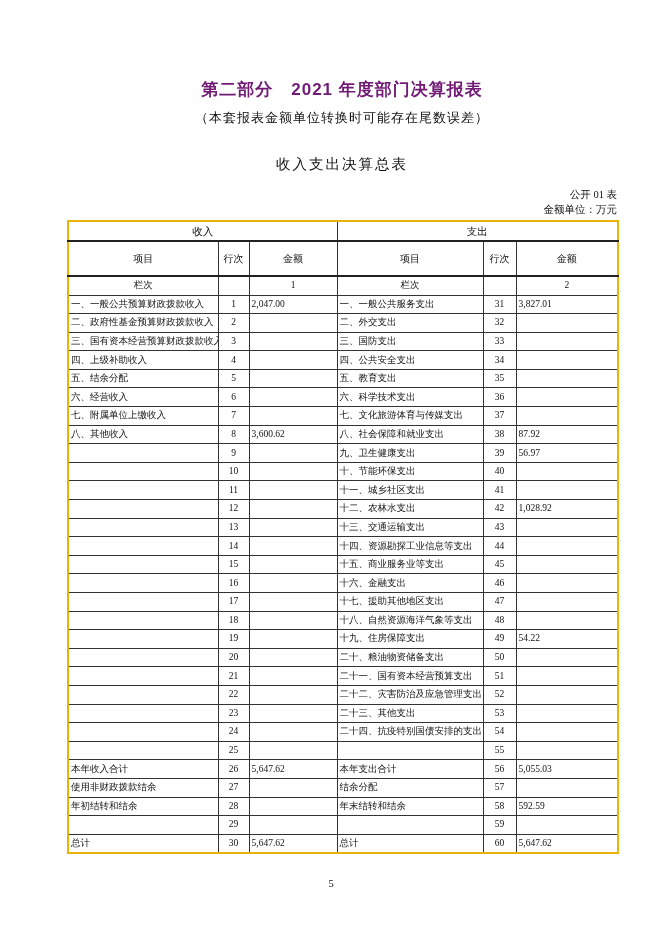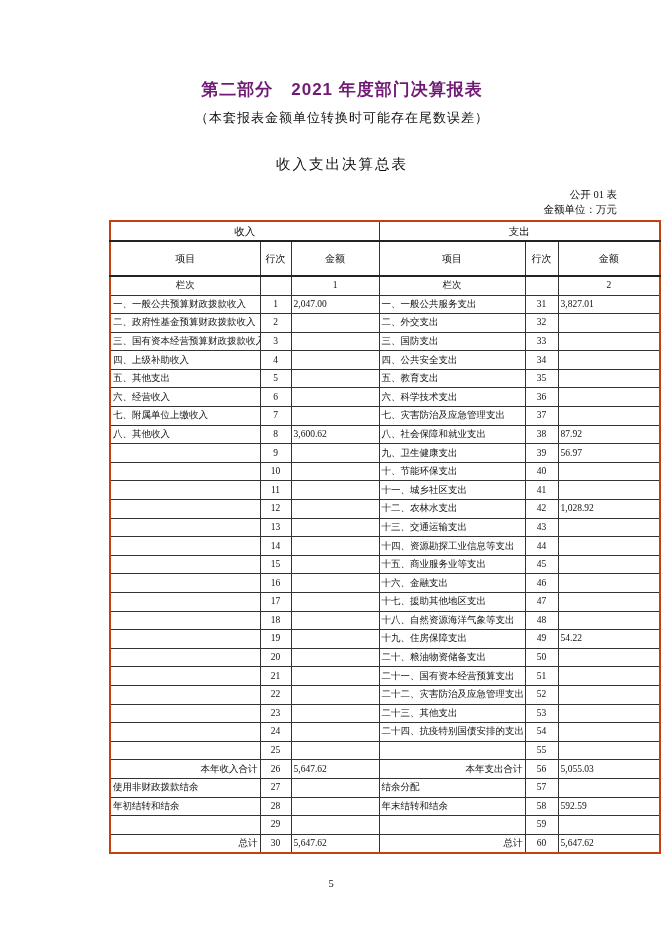--- a/index.html
+++ b/index.html
@@ -17,36 +17,35 @@
     font-family:"Liberation Sans","DejaVu Sans",sans-serif;
     font-weight:bold; font-size:17px; letter-spacing:1px; color:#701a75;
   }
   .subtitle { margin-top:8px; text-align:center; font-size:13px; letter-spacing:1px; }
   .table-title { margin-top:28px; text-align:center; font-size:14.5px; letter-spacing:2px; }
   .meta { margin-top:13px; text-align:right; font-size:10.5px; line-height:15px; }
 
   table.budget {
     width:550px; margin-top:3px;
     border-collapse:collapse; table-layout:fixed;
-    border:2px solid #c2410c;
-    margin-left:42px;
+    border:2px solid #eab308;
   }
   table.budget td {
     border:1px solid #333;
     font-size:9.5px; line-height:11px;
     height:18.6px;
     overflow:hidden; white-space:nowrap;
     padding:0 2px;
     vertical-align:middle;
   }
   tr.sec-row td { height:20px; font-size:10.5px; text-align:center; border-bottom:2px solid #222; }
   tr.hdr-row td { height:35px; font-size:10px; text-align:center; border-bottom:2px solid #222; }
   tr.lanci-row td { height:19px; font-size:9.5px; text-align:center; }
   td.item { text-align:left; padding-left:5px; font-size:9px; }
-  td.item.center { text-align:right; padding-left:9px; font-size:9.5px; }
+  td.item.center { text-align:left; padding-left:2px; font-size:9.5px; }
   td.line { text-align:center; }
   td.amt { text-align:left; padding-left:7px; }
 
   .pagenum { position:absolute; left:0; top:878px; width:662px; text-align:center; font-size:10.5px; }
 </style>
 </head>
 <body>
 
 <div class="page">
   <div class="content">
@@ -120,42 +119,42 @@
   <tr>
     <td class="item">四、上级补助收入</td>
     <td class="line">4</td>
     <td class="amt"></td>
     <td class="item">四、公共安全支出</td>
     <td class="line">34</td>
     <td class="amt"></td>
   </tr>
 
   <tr>
-    <td class="item">五、其他支出</td>
+    <td class="item">五、结余分配</td>
     <td class="line">5</td>
     <td class="amt"></td>
     <td class="item">五、教育支出</td>
     <td class="line">35</td>
     <td class="amt"></td>
   </tr>
 
   <tr>
     <td class="item">六、经营收入</td>
     <td class="line">6</td>
     <td class="amt"></td>
     <td class="item">六、科学技术支出</td>
     <td class="line">36</td>
     <td class="amt"></td>
   </tr>
 
   <tr>
     <td class="item">七、附属单位上缴收入</td>
     <td class="line">7</td>
     <td class="amt"></td>
-    <td class="item">七、灾害防治及应急管理支出</td>
+    <td class="item">七、文化旅游体育与传媒支出</td>
     <td class="line">37</td>
     <td class="amt"></td>
   </tr>
 
   <tr>
     <td class="item">八、其他收入</td>
     <td class="line">8</td>
     <td class="amt">3,600.62</td>
     <td class="item">八、社会保障和就业支出</td>
     <td class="line">38</td>

